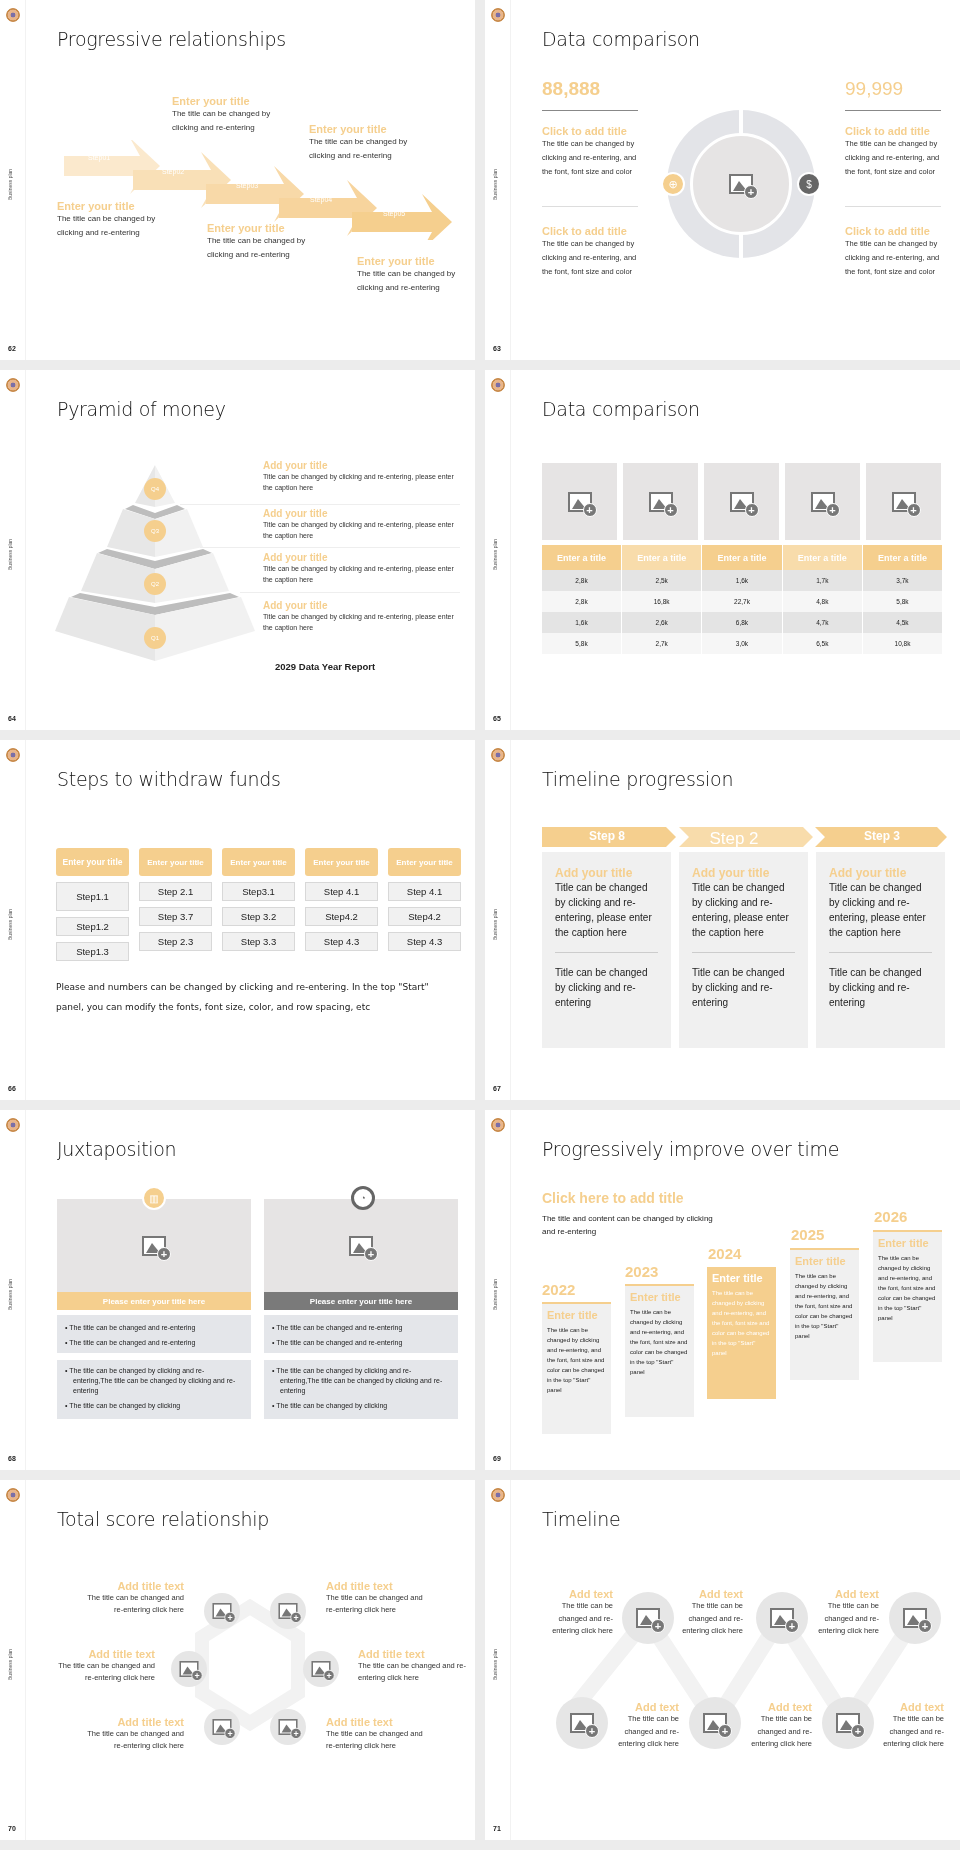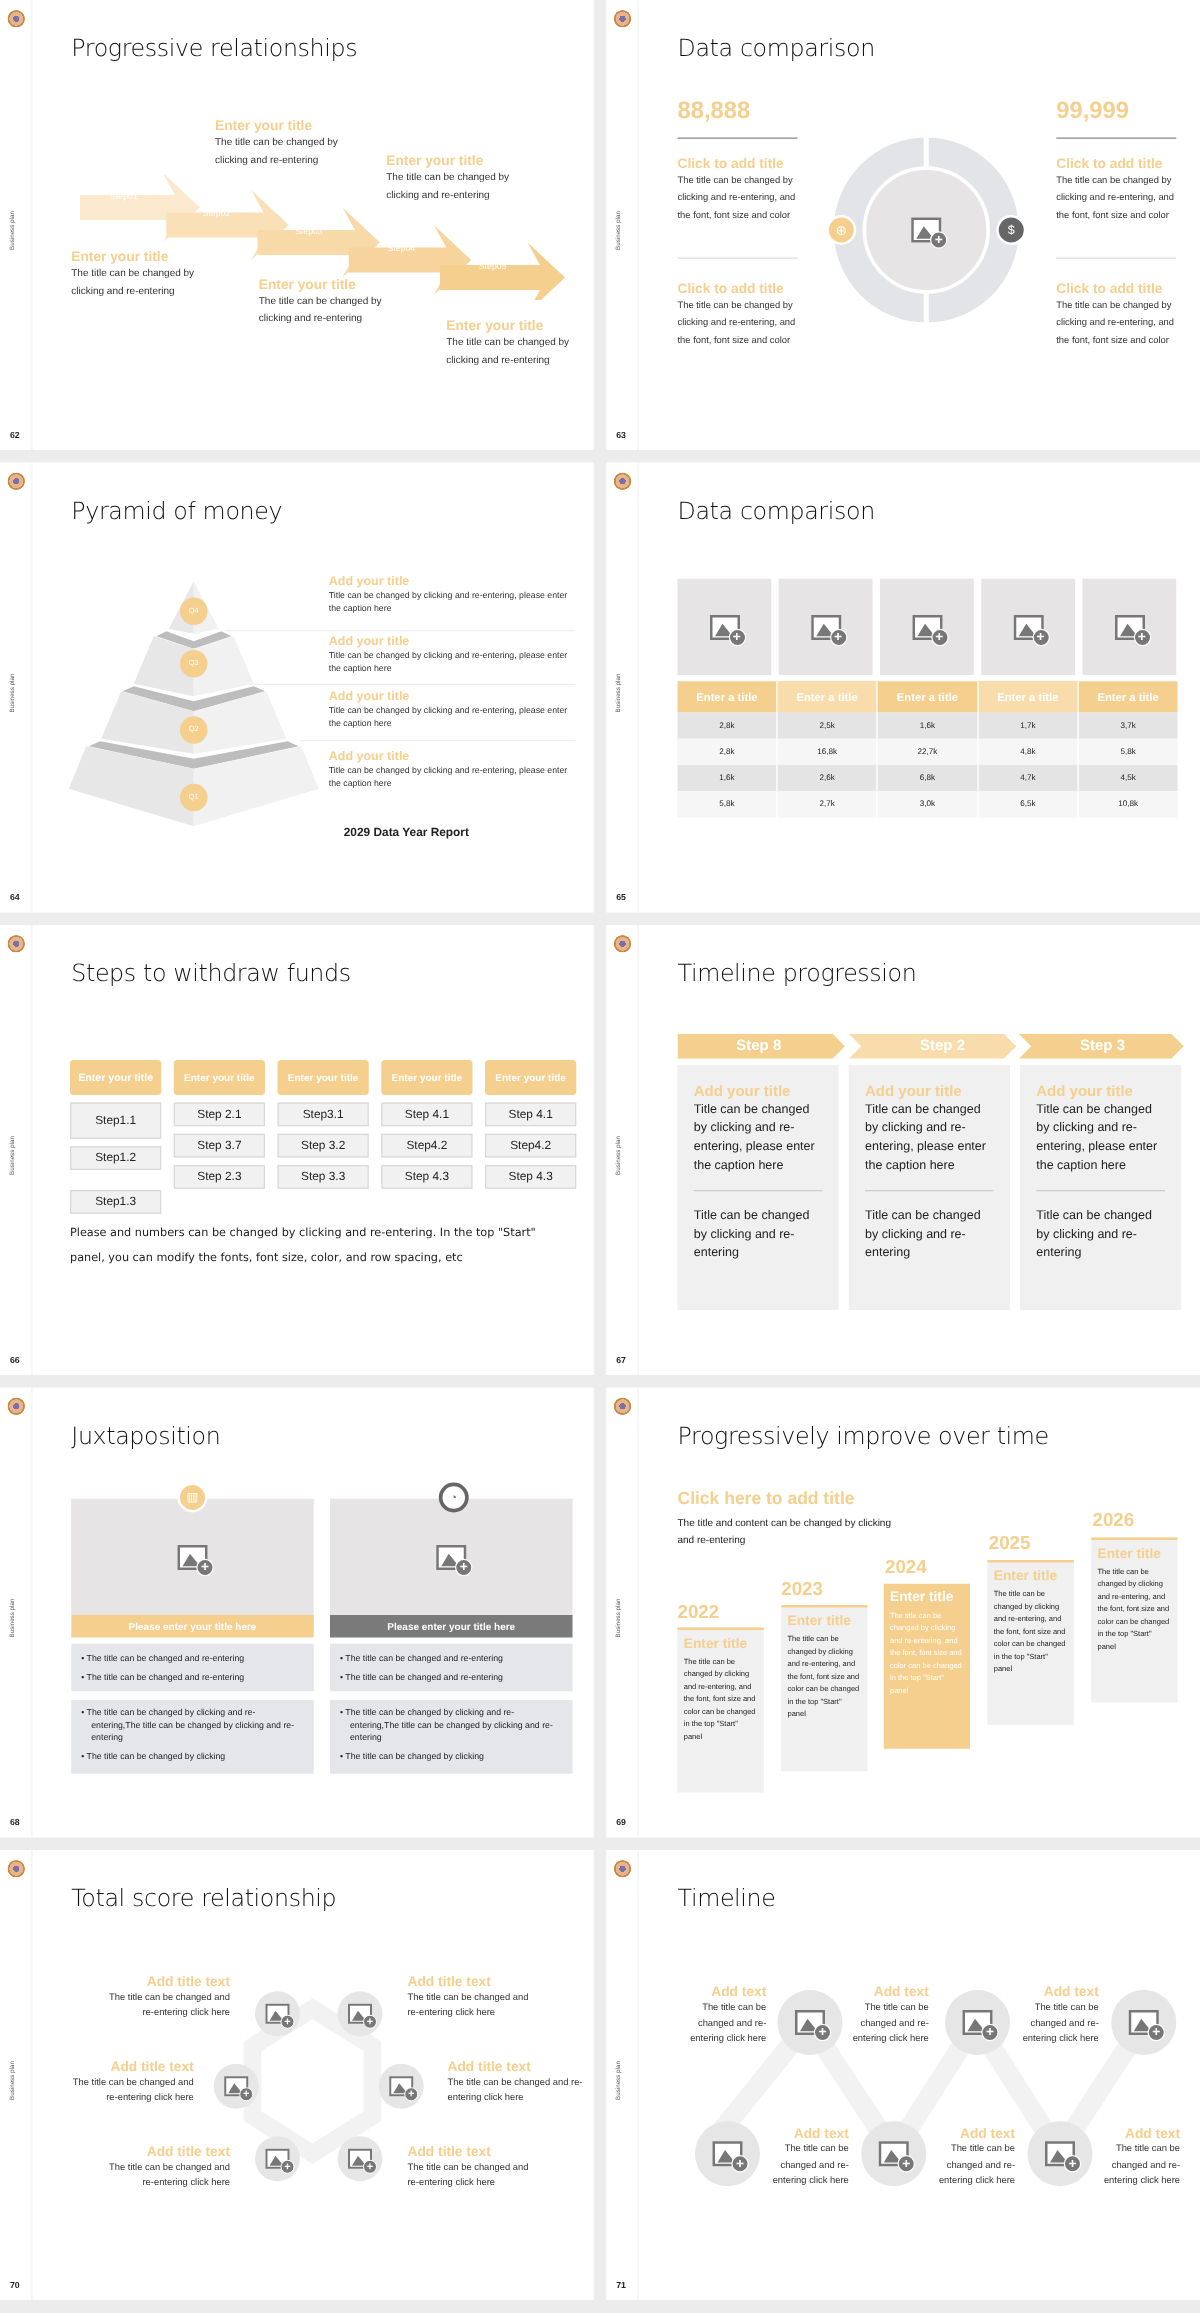--- a/index.html
+++ b/index.html
@@ -76,21 +76,21 @@
   <div class="abs" style="left:57px;top:110px;width:96px;height:1px;background:#888"></div>
   <div class="abs" style="left:57px;top:125px;width:105px">
       <div class="t-h">Click to add title</div>
       <div class="t-b" style="font-size:7.5px">The title can be changed by clicking and re-entering, and the font, font size and color</div>
     </div>
   <div class="abs" style="left:57px;top:206px;width:96px;height:1px;background:#ddd"></div>
   <div class="abs" style="left:57px;top:225px;width:105px">
       <div class="t-h">Click to add title</div>
       <div class="t-b" style="font-size:7.5px">The title can be changed by clicking and re-entering, and the font, font size and color</div>
     </div>
-  <div class="abs" style="left:360px;top:78px;font-size:19px;font-weight:bold;color:#f5cf8e">99,999</div>
+  <div class="abs" style="left:360px;top:78px;font-size:19px;font-weight:normal;color:#f5cf8e">99,999</div>
   <div class="abs" style="left:360px;top:110px;width:96px;height:1px;background:#888"></div>
   <div class="abs" style="left:360px;top:125px;width:105px">
       <div class="t-h">Click to add title</div>
       <div class="t-b" style="font-size:7.5px">The title can be changed by clicking and re-entering, and the font, font size and color</div>
     </div>
   <div class="abs" style="left:360px;top:206px;width:96px;height:1px;background:#ddd"></div>
   <div class="abs" style="left:360px;top:225px;width:105px">
       <div class="t-h">Click to add title</div>
       <div class="t-b" style="font-size:7.5px">The title can be changed by clicking and re-entering, and the font, font size and color</div>
     </div>
@@ -219,21 +219,21 @@
       <div class="logo"></div>
       <div class="vlabel">Business plan</div>
       <div class="pnum">66</div>
     </div>
   <div class="stitle">Steps to withdraw funds</div>
   <div class="abs" style="left:56px;top:108px;display:flex;gap:10px">
     <div style="width:73px">
       <div class="ph goldbg" style="height:28px;border-radius:3px;color:#fff;font-size:8.5px;font-weight:bold;text-align:center;line-height:10px">Enter your title</div>
       <div class="ph" style="margin-top:6px;height:29px;background:#f1f1f1;border:1px solid #d8d8d8;font-size:9.5px">Step1.1</div>
       <div class="ph" style="margin-top:6px;height:19px;background:#f1f1f1;border:1px solid #d8d8d8;font-size:9.5px">Step1.2</div>
-      <div class="ph" style="margin-top:16px;height:19px;background:#f1f1f1;border:1px solid #d8d8d8;font-size:9.5px">Step1.3</div>
+      <div class="ph" style="margin-top:6px;height:19px;background:#f1f1f1;border:1px solid #d8d8d8;font-size:9.5px">Step1.3</div>
     </div>
     <div style="width:73px">
       <div class="ph goldbg" style="height:28px;border-radius:3px;color:#fff;font-size:8px;font-weight:bold">Enter your title</div>
       <div class="ph" style="margin-top:6px;height:19px;background:#f1f1f1;border:1px solid #d8d8d8;font-size:9.5px">Step 2.1</div>
       <div class="ph" style="margin-top:6px;height:19px;background:#f1f1f1;border:1px solid #d8d8d8;font-size:9.5px">Step 3.7</div>
       <div class="ph" style="margin-top:6px;height:19px;background:#f1f1f1;border:1px solid #d8d8d8;font-size:9.5px">Step 2.3</div>
     </div>
     <div style="width:73px">
       <div class="ph goldbg" style="height:28px;border-radius:3px;color:#fff;font-size:8px;font-weight:bold">Enter your title</div>
       <div class="ph" style="margin-top:6px;height:19px;background:#f1f1f1;border:1px solid #d8d8d8;font-size:9.5px">Step3.1</div>
@@ -262,21 +262,21 @@
       <div class="vlabel">Business plan</div>
       <div class="pnum">67</div>
     </div>
   <div class="stitle">Timeline progression</div>
   <svg class="abs" style="left:57px;top:87px" width="405" height="20">
     <polygon points="0,0 124,0 134,10 124,20 0,20" fill="#f5cf8e"></polygon>
     <polygon points="137,0 261,0 271,10 261,20 137,20 147,10" fill="#f8dcab"></polygon>
     <polygon points="273,0 395,0 405,10 395,20 273,20 283,10" fill="#f5cf8e"></polygon>
   </svg>
   <div class="abs" style="left:57px;top:89px;width:130px;text-align:center;color:#fff;font-weight:bold;font-size:12px">Step 8</div>
-  <div class="abs" style="left:204px;top:89px;width:130px;text-align:center;color:#fff;font-weight:bold;font-size:12px">Step 2</div>
+  <div class="abs" style="left:184px;top:89px;width:130px;text-align:center;color:#fff;font-weight:normal;font-size:17px">Step 2</div>
   <div class="abs" style="left:332px;top:89px;width:130px;text-align:center;color:#fff;font-weight:bold;font-size:12px">Step 3</div>
   <div class="abs" style="left:57px;top:112px;width:129px;height:196px;background:#f0f0f0;padding:14px 13px">
     <div class="t-h" style="font-size:12px">Add your title</div>
     <div style="font-size:10px;line-height:15px;color:#222">Title can be changed by clicking and re-entering, please enter the caption here</div>
     <div style="margin:12px 0;height:1px;background:#ccc"></div>
     <div style="font-size:10px;line-height:15px;color:#222">Title can be changed by clicking and re-entering</div>
   </div>
   <div class="abs" style="left:194px;top:112px;width:129px;height:196px;background:#f0f0f0;padding:14px 13px">
     <div class="t-h" style="font-size:12px">Add your title</div>
     <div style="font-size:10px;line-height:15px;color:#222">Title can be changed by clicking and re-entering, please enter the caption here</div>

